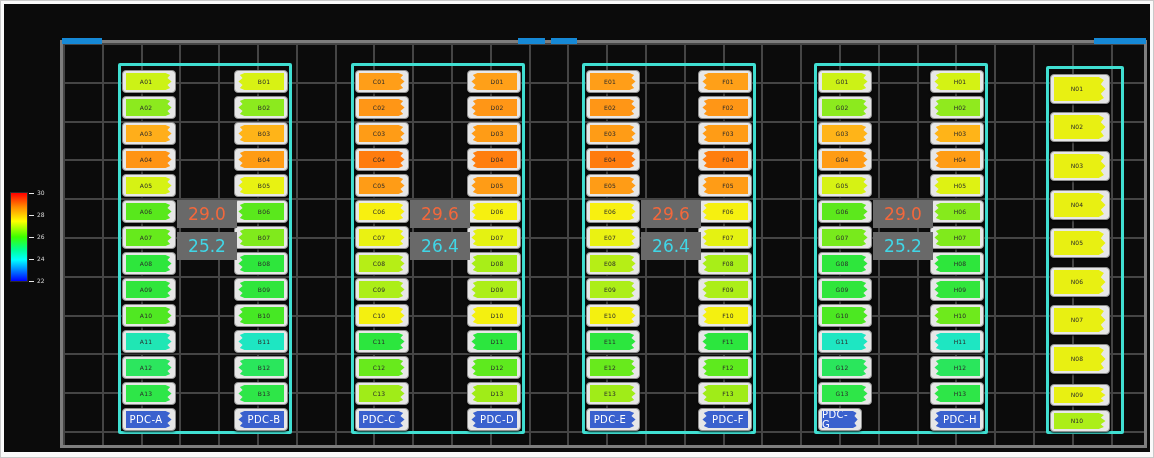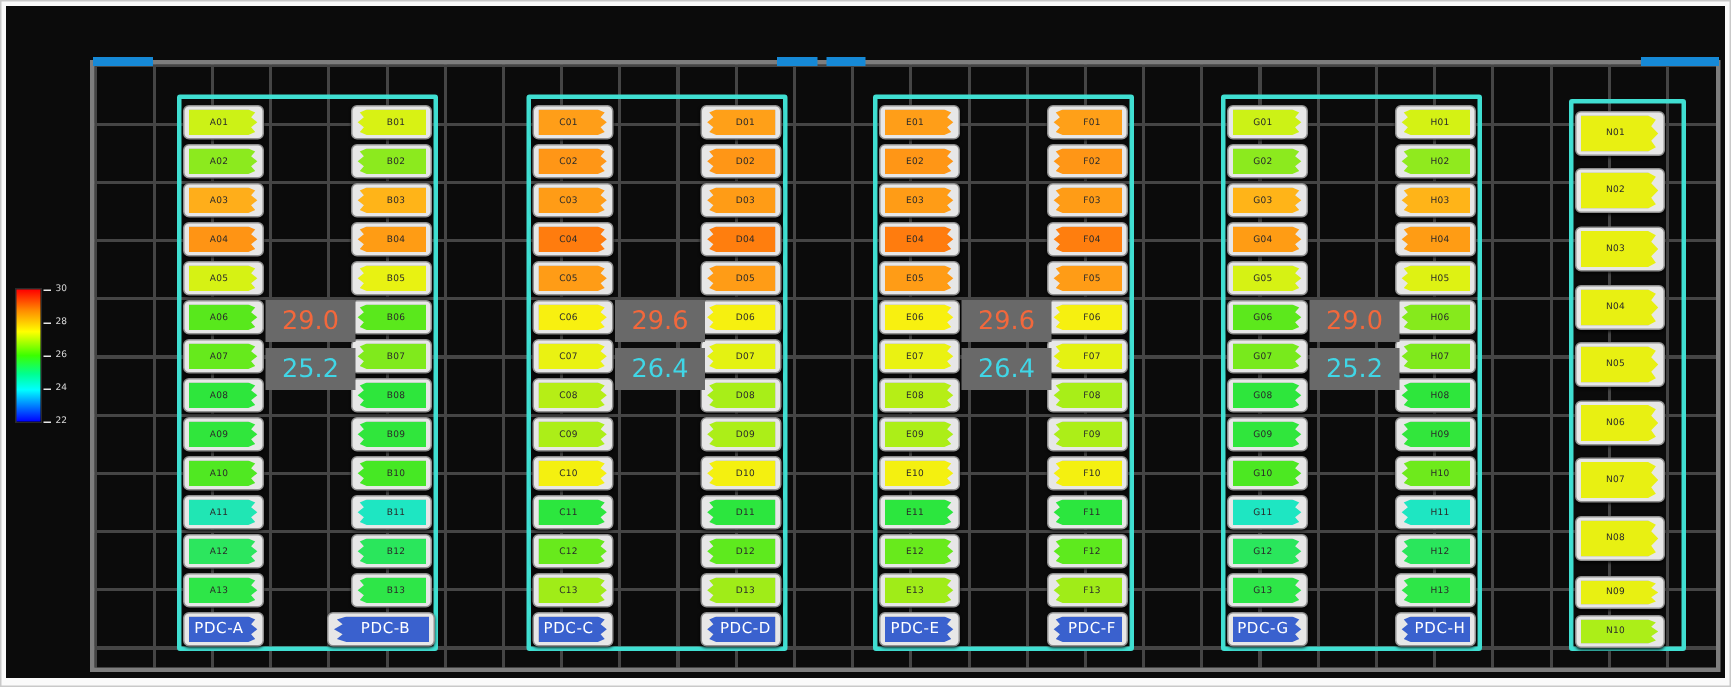--- a/index.html
+++ b/index.html
@@ -172,21 +172,21 @@
     <div class="rack-shell" style="left: 234px; top: 356px; width: 54px; height: 23px;">
       <div class="rack-fill face-left" style="background: rgb(42, 230, 92);">
         <span class="rack-label">B12</span>
       </div>
     </div>
     <div class="rack-shell" style="left: 234px; top: 382px; width: 54px; height: 23px;">
       <div class="rack-fill face-left" style="background: rgb(46, 230, 72);">
         <span class="rack-label">B13</span>
       </div>
     </div>
-    <div class="rack-shell" style="left: 218px; top: 408px; width: 72px; height: 23px;">
+    <div class="rack-shell" style="left: 234px; top: 408px; width: 54px; height: 23px;">
       <div class="rack-fill face-left" style="background: rgb(58, 97, 206);">
         <span class="pdc-label">PDC-B</span>
       </div>
     </div>
     <div class="temp-box temp-hot" style="left: 177px; top: 200px; background: rgb(105, 105, 105);">29.0</div>
     <div class="temp-box temp-cold" style="left: 177px; top: 232px; background: rgb(105, 105, 105);">25.2</div>
     <div class="group-outline" style="left: 351px; top: 63px; width: 174px; height: 371px;"></div>
     <div class="rack-shell" style="left: 355px; top: 70px; width: 54px; height: 23px;">
       <div class="rack-fill face-right" style="background: rgb(255, 158, 24);">
         <span class="rack-label">C01</span>
@@ -531,21 +531,21 @@
     <div class="rack-shell" style="left: 818px; top: 356px; width: 54px; height: 23px;">
       <div class="rack-fill face-right" style="background: rgb(42, 230, 92);">
         <span class="rack-label">G12</span>
       </div>
     </div>
     <div class="rack-shell" style="left: 818px; top: 382px; width: 54px; height: 23px;">
       <div class="rack-fill face-right" style="background: rgb(46, 230, 72);">
         <span class="rack-label">G13</span>
       </div>
     </div>
-    <div class="rack-shell" style="left: 818px; top: 408px; width: 54px; height: 23px;">
+    <div class="rack-shell" style="left: 818px; top: 408px; width: 44px; height: 23px;">
       <div class="rack-fill face-right" style="background: rgb(58, 97, 206);">
         <span class="pdc-label">PDC-G</span>
       </div>
     </div>
     <div class="rack-shell" style="left: 930px; top: 70px; width: 54px; height: 23px;">
       <div class="rack-fill face-left" style="background: rgb(212, 242, 20);">
         <span class="rack-label">H01</span>
       </div>
     </div>
     <div class="rack-shell" style="left: 930px; top: 96px; width: 54px; height: 23px;">

